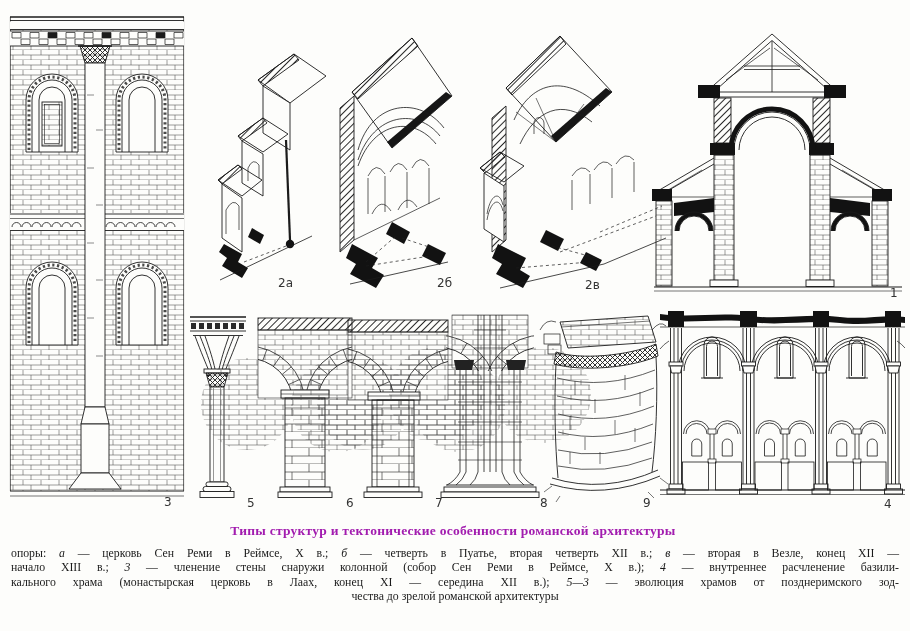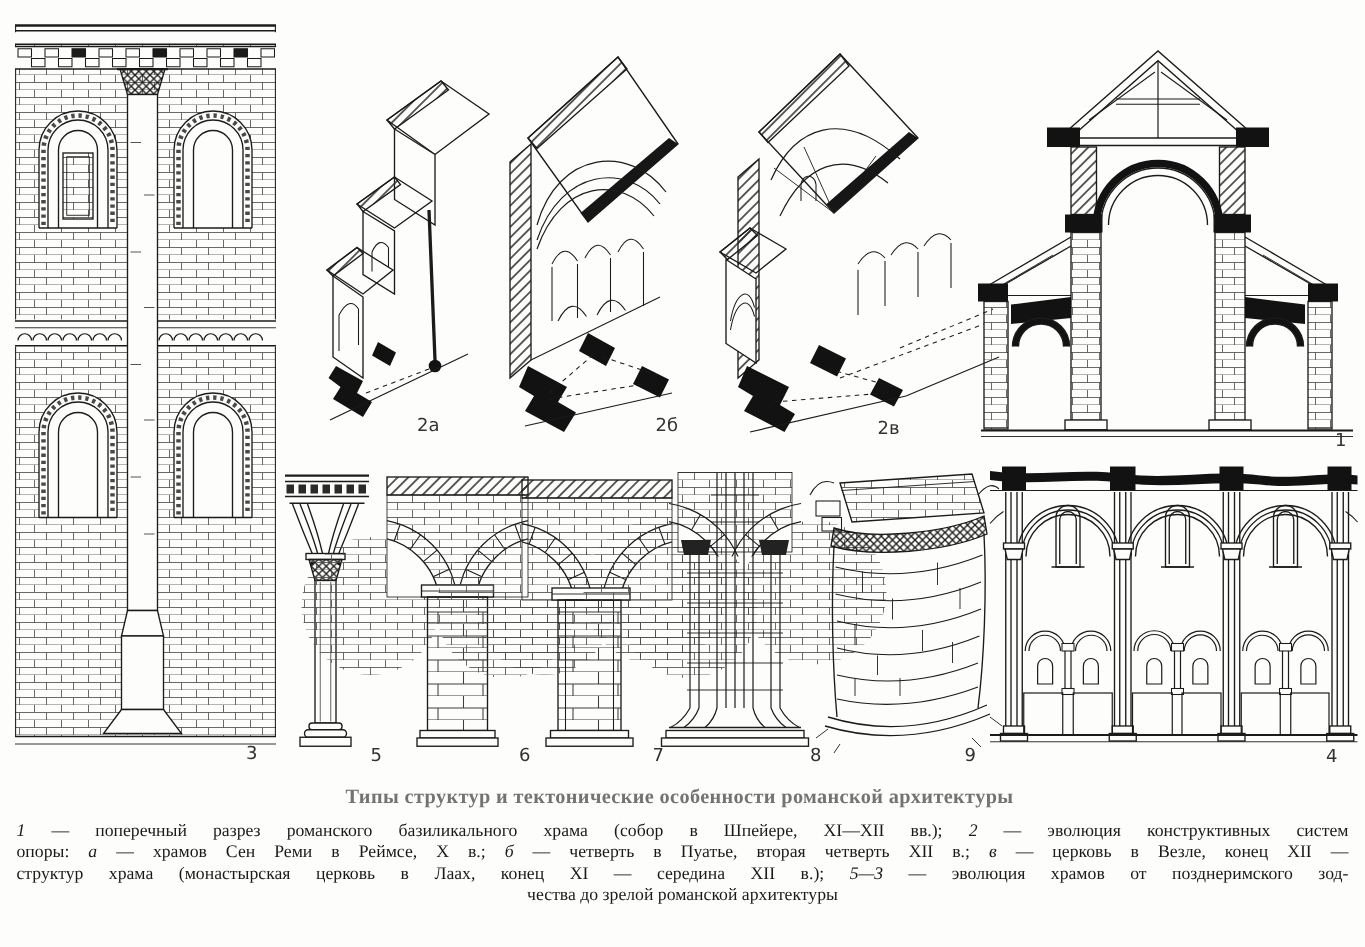--- a/index.html
+++ b/index.html
@@ -6,21 +6,21 @@
   body{
     width:910px;height:631px;position:relative;overflow:hidden;
     background:#fdfdfb;color:#161616;
     font-family:"Liberation Serif",serif;
   }
   .figure-area{position:absolute;left:0;top:0;width:910px;height:516px}
   svg .lbl{font-family:"DejaVu Sans",sans-serif;font-size:12px;fill:#333}
   .caption{position:absolute;left:0;top:523px;width:910px}
   .cap-title{
     text-align:center;font-weight:bold;font-size:13.5px;letter-spacing:.25px;
-    margin:0 4px 7px 0;color:#737373;
+    margin:0 4px 7px 0;color:#a21caf;
   }
   .cap-body{font-size:11.8px;line-height:14.3px;margin:0 11px;color:#1a1a1a}
   .cap-line{text-align:justify;text-align-last:justify;text-justify:inter-word}
   .cap-line.center{text-align:left;text-align-last:center}
   .it{font-style:italic}
 </style>
 </head>
 <body>
 
 <div class="figure-area">
@@ -385,18 +385,18 @@
     <line x1="660" y1="490" x2="905" y2="490" stroke-width="1.2"></line>
     <line x1="660" y1="494.5" x2="905" y2="494.5" stroke-width="0.6"></line>
   </g>
   <text class="lbl" x="884" y="508">4</text>
 </svg>
 </div>
 
 <div class="caption">
   <p class="cap-title">Типы структур и тектонические особенности романской архитектуры</p>
   <div class="cap-body">
-    <div class="cap-line"><span class="it">1</span><span> — поперечный разрез романского базиликального храма (собор в Шпейере, XI—XII вв.); </span><span class="it">2</span><span> — эволюция конструктивных систем</span></div>
-    <div class="cap-line"><span>опоры: </span><span class="it">а</span><span> — храмов Сен Реми в Реймсе, X в.; </span><span class="it">б</span><span> — четверть в Пуатье, вторая четверть XII в.; </span><span class="it">в</span><span> — церковь в Везле, конец XII —</span></div>
-    <div class="cap-line"><span>структур храма (монастырская церковь в Лаах, конец XI — середина XII в.); </span><span class="it">5—3</span><span> — эволюция храмов от позднеримского зод-</span></div>
+    <div class="cap-line"><span>опоры: </span><span class="it">а</span><span> — церковь Сен Реми в Реймсе, X в.; </span><span class="it">б</span><span> — четверть в Пуатье, вторая четверть XII в.; </span><span class="it">в</span><span> — вторая в Везле, конец XII —</span></div>
+    <div class="cap-line"><span>начало XIII в.; </span><span class="it">3</span><span> — членение стены снаружи колонной (собор Сен Реми в Реймсе, X в.); </span><span class="it">4</span><span> — внутреннее расчленение базили-</span></div>
+    <div class="cap-line"><span>кального храма (монастырская церковь в Лаах, конец XI — середина XII в.); </span><span class="it">5—3</span><span> — эволюция храмов от позднеримского зод-</span></div>
     <div class="cap-line center"><span>чества до зрелой романской архитектуры</span></div>
   </div>
 </div>
 
 </body></html>

